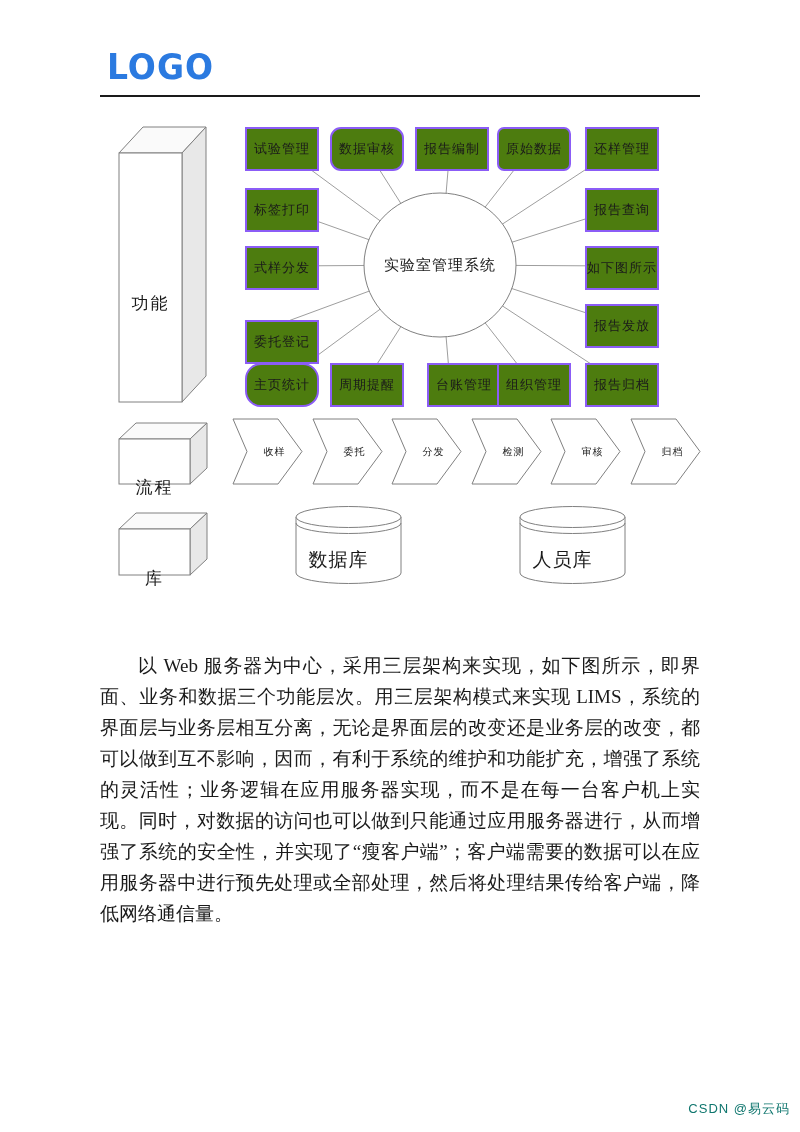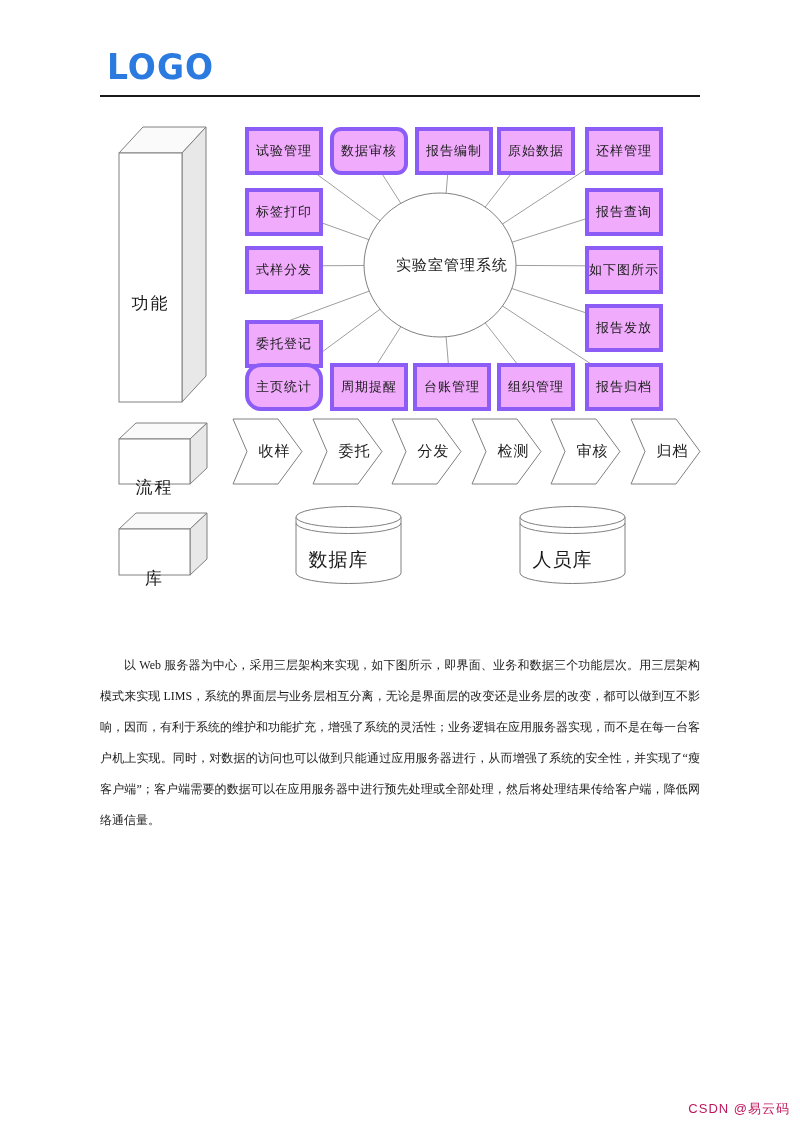--- a/index.html
+++ b/index.html
@@ -4,30 +4,30 @@
 <style>
   html,body{margin:0;padding:0;background:#fff;}
   .page{position:relative;width:800px;height:1132px;background:#fff;overflow:hidden;
         font-family:"Liberation Serif","DejaVu Serif",serif;color:#1a1a1a;}
   .logo{position:absolute;left:107px;top:50px;font-family:"DejaVu Sans","Liberation Sans",sans-serif;
         font-weight:900;font-size:33px;line-height:33px;color:#2b7ae0;letter-spacing:1px;
         transform:scaleY(1.05);}
   .header-rule{position:absolute;left:100px;top:95px;width:600px;border-top:2px solid #1a1a1a;}
   .fig-svg{position:absolute;left:0;top:0;}
   .lbl{position:absolute;display:flex;align-items:center;justify-content:center;text-align:center;}
-  .fbox{position:absolute;width:70px;height:40px;border:4px solid #8b5cf6;background:#f0abfc;
+  .fbox{position:absolute;width:70px;height:40px;border:2px solid #8b5cf6;background:#4d7c0f;
         display:flex;align-items:center;justify-content:center;font-size:13px;letter-spacing:1px;}
-  .circle-lbl{left:364px;top:252px;width:152px;height:26px;font-size:15px;letter-spacing:1px;padding-left:12px;}
+  .circle-lbl{left:364px;top:252px;width:152px;height:26px;font-size:15px;letter-spacing:1px;}
   .cube-lbl{font-size:17px;letter-spacing:2px;margin-top:26px;}
-  .chev-lbl{width:55px;height:65px;font-size:15px;letter-spacing:1px;}
+  .chev-lbl{width:55px;height:65px;font-size:10px;letter-spacing:1px;}
   .cyl-lbl{width:85px;height:30px;font-size:19px;letter-spacing:1px;}
   .caption{position:absolute;left:100px;top:621px;width:600px;text-align:center;font-size:16px;}
-  .body-text{position:absolute;left:100px;top:650px;width:600px;margin:0;font-size:12px;
+  .body-text{position:absolute;left:100px;top:650px;width:600px;margin:0;font-size:19px;
              line-height:31px;text-align:justify;text-indent:2em;}
-  .watermark{position:absolute;right:10px;top:1100px;font-size:13px;color:#be185d;
+  .watermark{position:absolute;right:10px;top:1100px;font-size:13px;color:#0f766e;
              font-family:"Liberation Sans",sans-serif;letter-spacing:1px;}
 </style>
 </head>
 <body>
 
 <div class="page">
 
   <div class="logo">LOGO</div>
   <div class="header-rule"></div>
 
@@ -90,31 +90,31 @@
     <g stroke="#808080" stroke-width="1">
       <path d="M520,517 L520,573 A52.5 10.5 0 0 0 625,573 L625,517" fill="#ffffff"></path>
       <path d="M520,523 A52.5 10.5 0 0 0 625,523" fill="none"></path>
       <ellipse cx="572.5" cy="517" rx="52.5" ry="10.5" fill="#ffffff"></ellipse>
     </g>
   </svg>
 
   <div class="fbox" style="left:245px;top:127px;">试验管理</div>
   <div class="fbox" style="left:330px;top:127px;border-radius:11px;">数据审核</div>
   <div class="fbox" style="left:415px;top:127px;">报告编制</div>
-  <div class="fbox" style="left:497px;top:127px;">原始数据</div>
+  <div class="fbox" style="left:497px;top:127px;border-radius:7px;">原始数据</div>
   <div class="fbox" style="left:585px;top:127px;">还样管理</div>
   <div class="fbox" style="left:245px;top:188px;">标签打印</div>
   <div class="fbox" style="left:585px;top:188px;">报告查询</div>
   <div class="fbox" style="left:245px;top:246px;">式样分发</div>
   <div class="fbox" style="left:585px;top:246px;">如下图所示</div>
   <div class="fbox" style="left:245px;top:320px;">委托登记</div>
   <div class="fbox" style="left:585px;top:304px;">报告发放</div>
   <div class="fbox" style="left:245px;top:363px;border-radius:16px;">主页统计</div>
   <div class="fbox" style="left:330px;top:363px;">周期提醒</div>
-  <div class="fbox" style="left:413px;top:363px;">台账管理</div>
+  <div class="fbox" style="left:427px;top:363px;">台账管理</div>
   <div class="fbox" style="left:497px;top:363px;">组织管理</div>
   <div class="fbox" style="left:585px;top:363px;">报告归档</div>
 
   <div class="lbl circle-lbl">实验室管理系统</div>
 
   <div class="lbl cube-lbl" style="left:119px;top:153px;width:63px;height:249px;">功能</div>
   <div class="lbl cube-lbl" style="left:119px;top:439px;width:71px;height:45px;text-align:right;">流程</div>
   <div class="lbl cube-lbl" style="left:119px;top:529px;width:71px;height:46px;">库</div>
 
   <div class="lbl chev-lbl" style="left:247px;top:419px;">收样</div>

